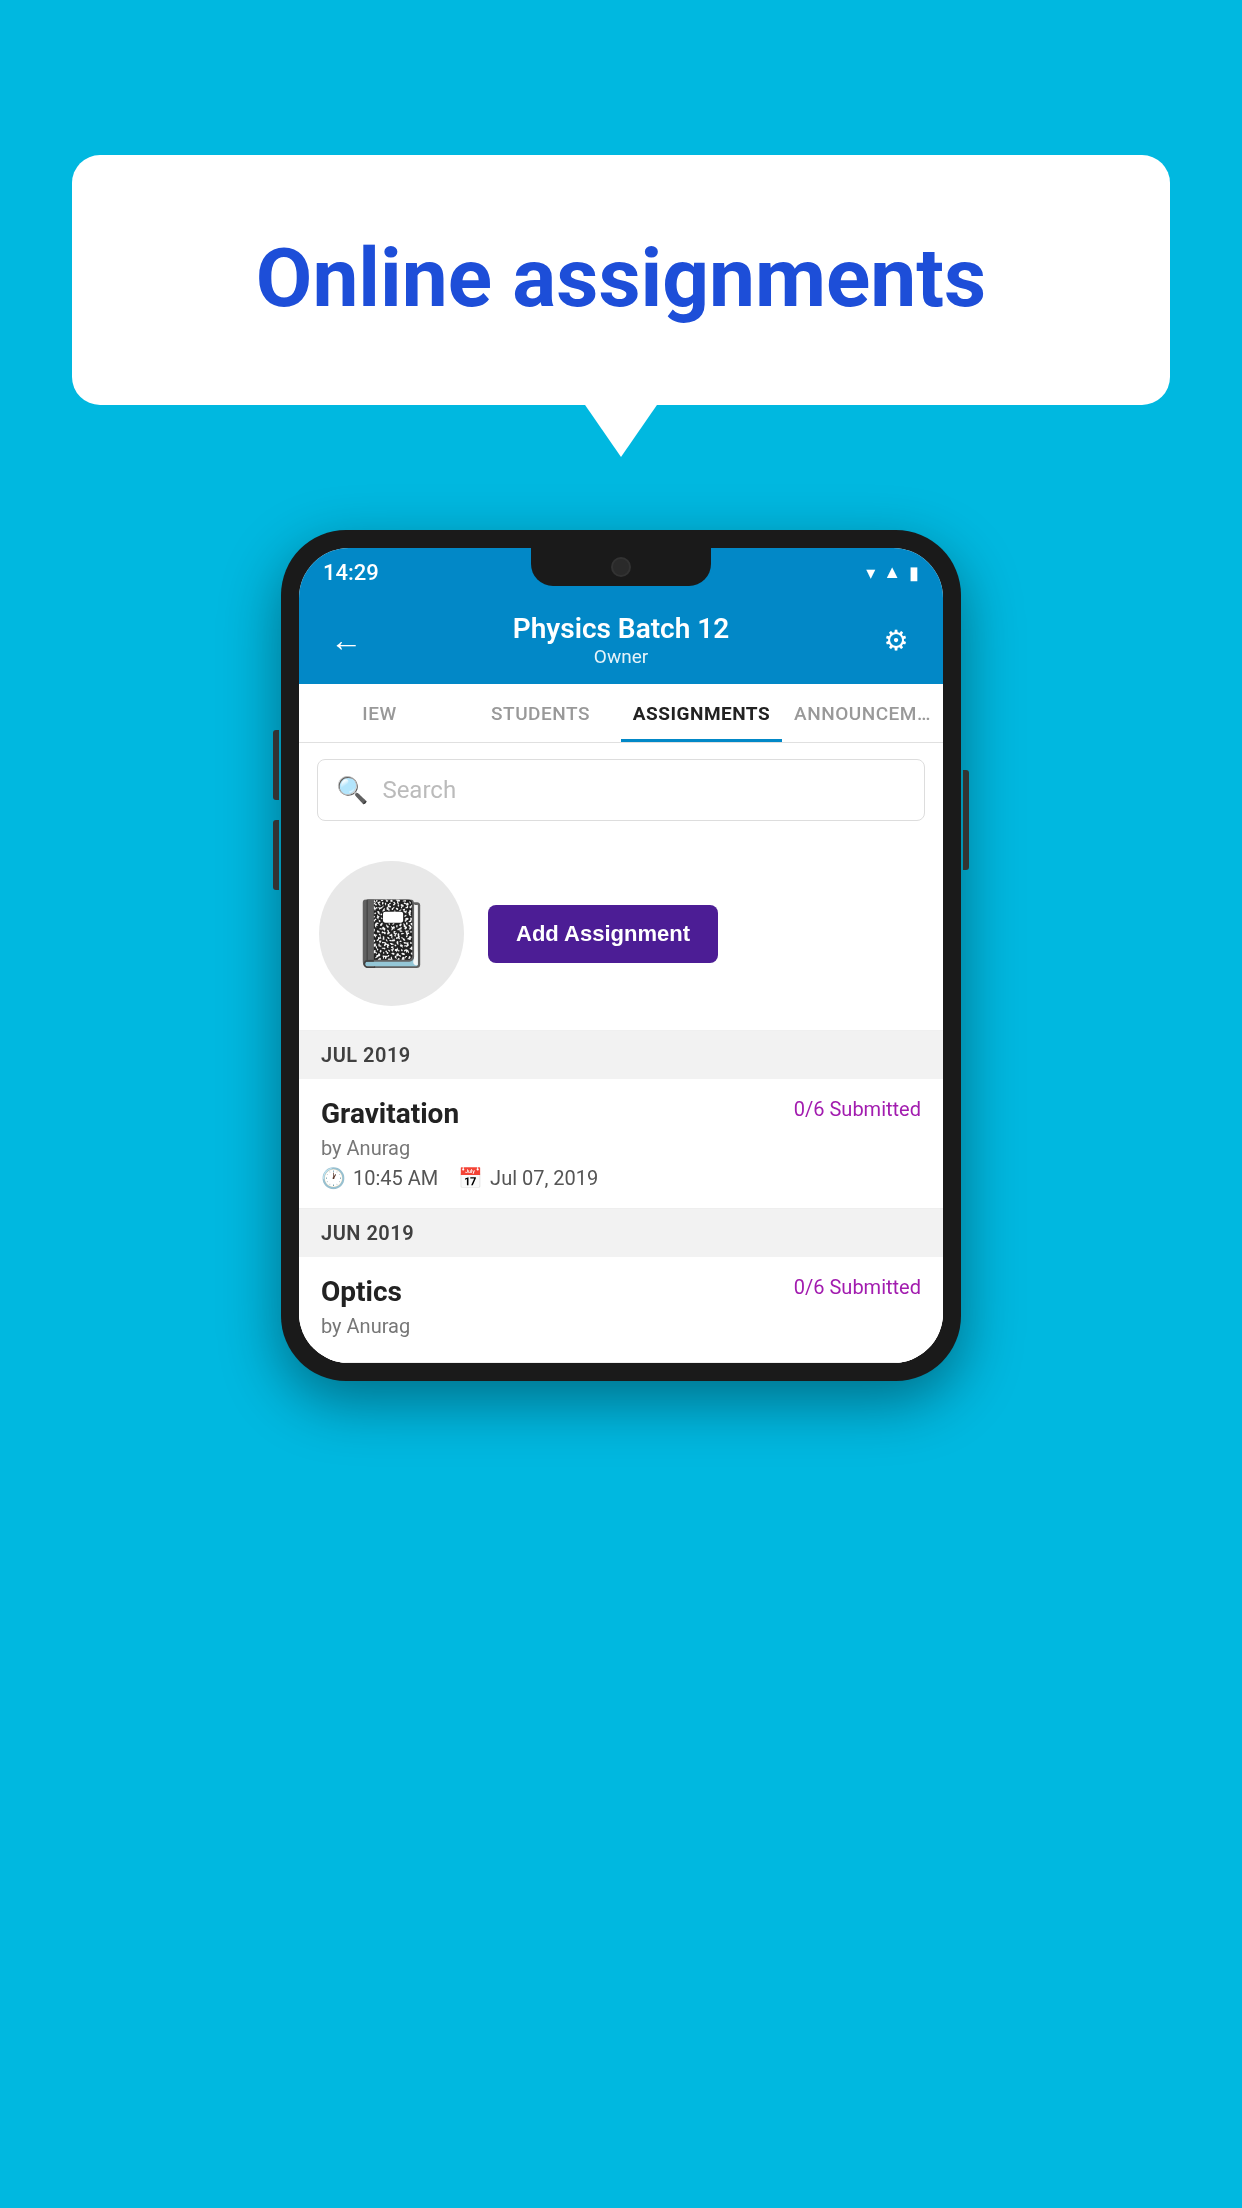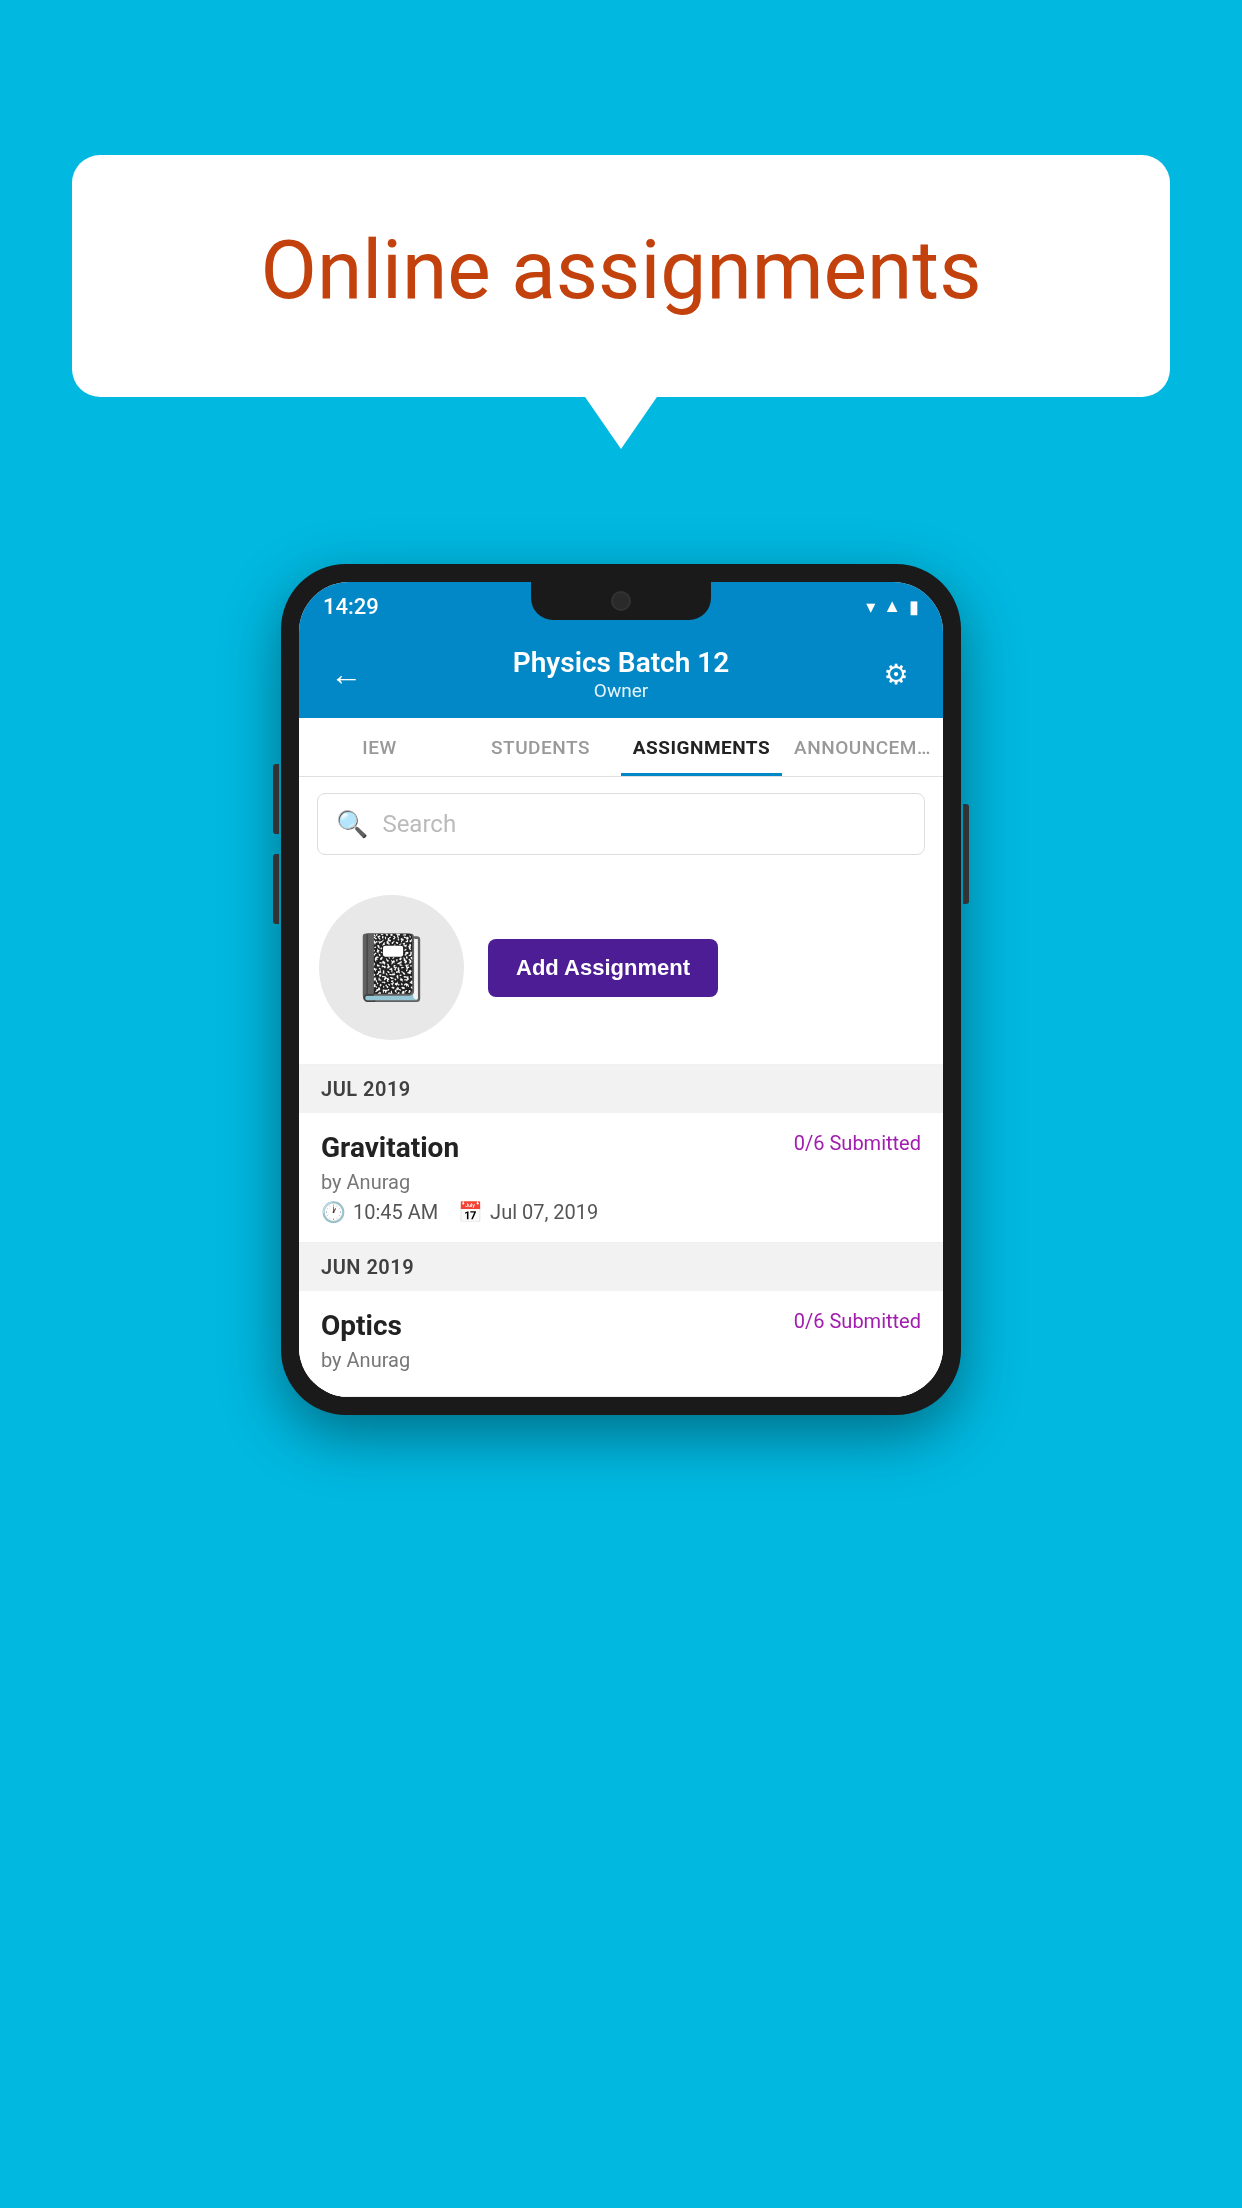--- a/index.html
+++ b/index.html
@@ -37,40 +37,40 @@
       transform: translateX(-50%);
       width: 0;
       height: 0;
       border-left: 38px solid transparent;
       border-right: 38px solid transparent;
       border-top: 55px solid white;
     }
 
     .bubble-title {
       font-size: 82px;
-      color: #c2410c;
-      font-weight: 400;
+      color: #1d4ed8;
+      font-weight: 700;
       line-height: 1.1;
       margin-bottom: 22px;
+      margin-top: 8px;
     }
 
     .bubble-subtitle {
       font-size: 38px;
       color: #888;
       font-weight: 400;
     }
 
     
     .phone-container {
       position: absolute;
       top: 530px;
       left: 50%;
       transform: translateX(-50%);
       width: 680px;
-      margin-top: 34px;
     }
 
     .phone-frame {
       background: #1a1a1a;
       border-radius: 65px;
       padding: 18px;
       box-shadow: 0 20px 60px rgba(0,0,0,0.4);
       position: relative;
     }
 

